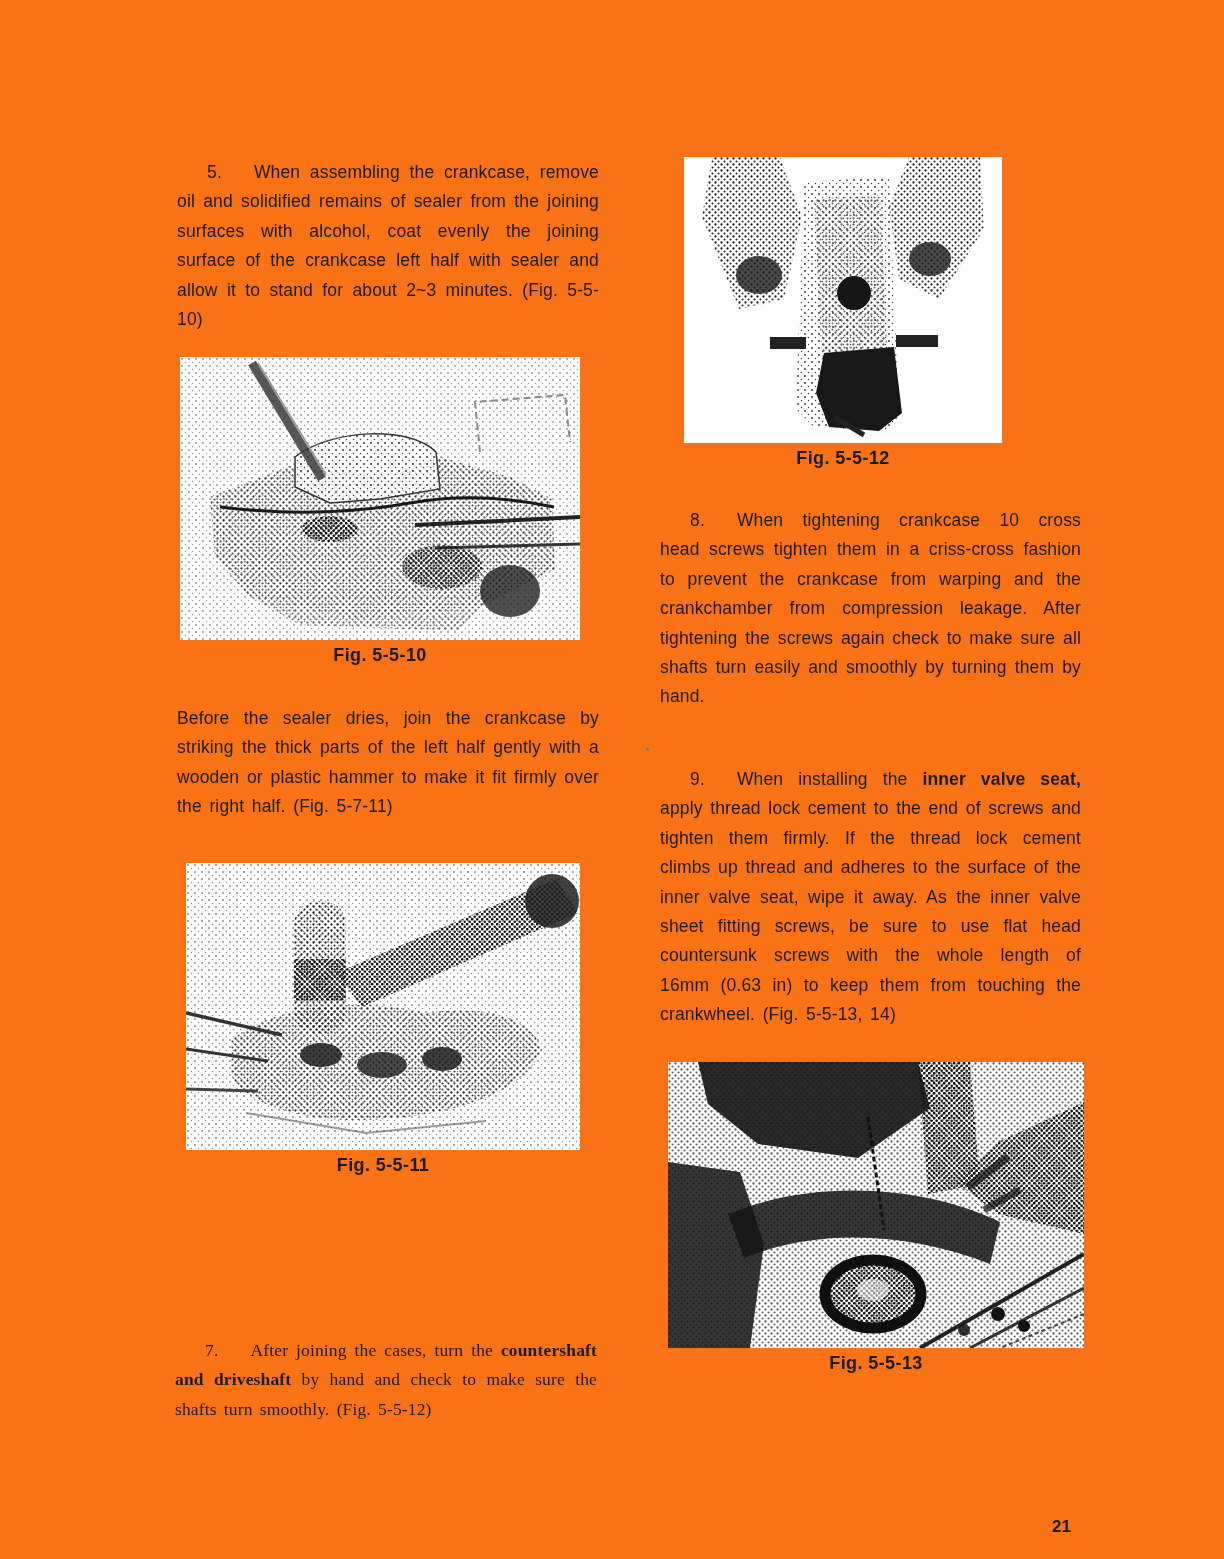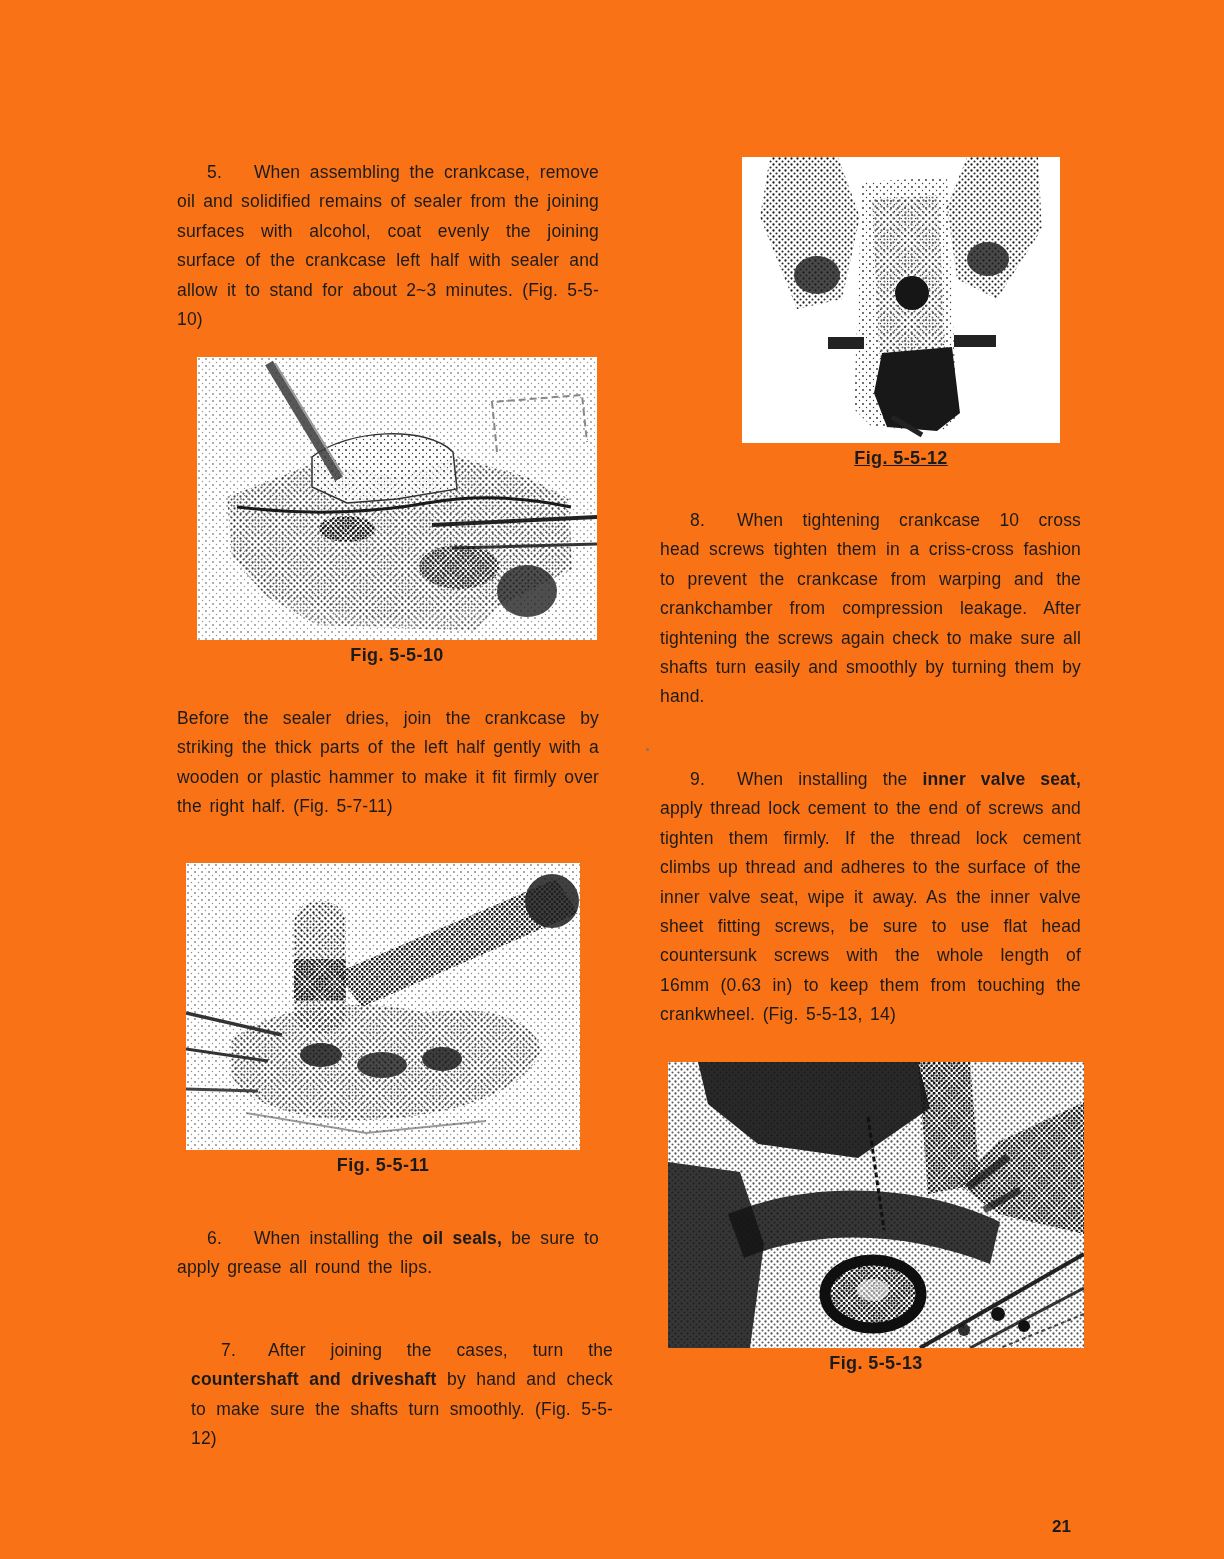--- a/index.html
+++ b/index.html
@@ -70,21 +70,21 @@
       <circle cx="1.2" cy="1.2" r="1.35" fill="#141414"></circle>
       <circle cx="3.7" cy="3.7" r="1.3" fill="#181818"></circle>
     </pattern>
   </defs>
 </svg>
 
 <div class="page">
 
   <p class="body-text indent" style="left:177px; top:158px; width:422px;"><span class="num">5.</span><span>When assembling the crankcase, remove oil and solidified remains of sealer from the joining surfaces with alcohol, coat evenly the joining surface of the crankcase left half with sealer and allow it to stand for about 2~3 minutes. (Fig. 5-5-10)</span></p>
 
-  <figure class="fig" style="left:197px; top:357px; width:400px;">
+  <figure class="fig" style="left:180px; top:357px; width:400px;">
     <svg class="photo" width="400" height="283" viewBox="0 0 400 283">
       <rect width="400" height="283" fill="#ffffff"></rect>
       <rect width="400" height="283" fill="url(#dotsL)" opacity="0.55"></rect>
       <path d="M30,140 L120,105 L200,120 L260,100 L330,120 L372,142 L375,212 L300,250 L180,262 L70,240 L35,200 Z" fill="url(#dotsM)" opacity="0.85"></path>
       <path d="M115,100 C150,72 230,68 256,95 L260,132 L200,142 L150,146 L115,130 Z" fill="#ffffff" opacity="0.8"></path>
       <path d="M115,100 C150,72 230,68 256,95 L260,132 L200,142 L150,146 L115,130 Z" fill="url(#dotsL)" stroke="#333" stroke-width="1.5"></path>
       <path d="M40,150 Q140,162 230,146 Q300,134 374,150" fill="none" stroke="#1a1a1a" stroke-width="3"></path>
       <path d="M72,6 L142,122" stroke="#3c3c3c" stroke-width="9" opacity="0.85"></path>
       <path d="M78,6 L146,118" stroke="#9a9a9a" stroke-width="2"></path>
       <path d="M235,168 L400,160" stroke="#222" stroke-width="4"></path>
@@ -113,25 +113,24 @@
       <ellipse cx="196" cy="202" rx="25" ry="13" fill="#1d1d1d" opacity="0.8"></ellipse>
       <ellipse cx="256" cy="196" rx="20" ry="12" fill="#1d1d1d" opacity="0.85"></ellipse>
       <path d="M0,150 L96,172" stroke="#333" stroke-width="3.5"></path>
       <path d="M0,186 L82,198" stroke="#333" stroke-width="3"></path>
       <path d="M0,226 L72,228" stroke="#444" stroke-width="3"></path>
       <path d="M60,250 L180,270 L300,258" fill="none" stroke="#555" stroke-width="2" opacity="0.6"></path>
     </svg>
     <figcaption class="caption">Fig. 5-5-11</figcaption>
   </figure>
 
-  <p class="body-text indent" style="left:177px; top:1224px; width:422px;"><span class="num">6.</span><span>When installing the </span><b>oil seals,</b><span> be sure to apply grease all round the lips.</span></p>
 
-  <p class="body-text indent" style="left:191px; top:1336px; width:422px;"><span class="num">7.</span><span>After joining the cases, turn the </span><b>countershaft and driveshaft</b><span> by hand and check to make sure the shafts turn smoothly. (Fig. 5-5-12)</span></p>
+  <p class="body-text indent" style="left:175px; top:1336px; width:422px;font-family:Liberation Serif, serif;"><span class="num">7.</span><span>After joining the cases, turn the </span><b>countershaft and driveshaft</b><span> by hand and check to make sure the shafts turn smoothly. (Fig. 5-5-12)</span></p>
 
-  <figure class="fig" style="left:742px; top:157px; width:318px;text-decoration:underline;">
+  <figure class="fig" style="left:684px; top:157px; width:318px;">
     <svg class="photo" width="318" height="286" viewBox="0 0 318 286">
       <rect width="318" height="286" fill="#ffffff"></rect>
       <polygon points="28,0 96,0 118,60 100,142 55,152 18,60" fill="url(#dotsM)"></polygon>
       <ellipse cx="75" cy="118" rx="23" ry="19" fill="#1b1b1b" opacity="0.8"></ellipse>
       <polygon points="225,0 296,0 300,72 255,142 215,122 205,50" fill="url(#dotsM)"></polygon>
       <ellipse cx="246" cy="102" rx="21" ry="17" fill="#1b1b1b" opacity="0.8"></ellipse>
       <polygon points="120,25 205,20 215,262 200,274 130,270 112,252" fill="url(#dotsL)"></polygon>
       <polygon points="130,42 196,38 206,252 140,254" fill="url(#dotsM)" opacity="0.7"></polygon>
       <circle cx="170" cy="136" r="17" fill="#161616"></circle>
       <polygon points="140,196 210,190 218,256 195,274 145,270 132,236" fill="#181818"></polygon>

